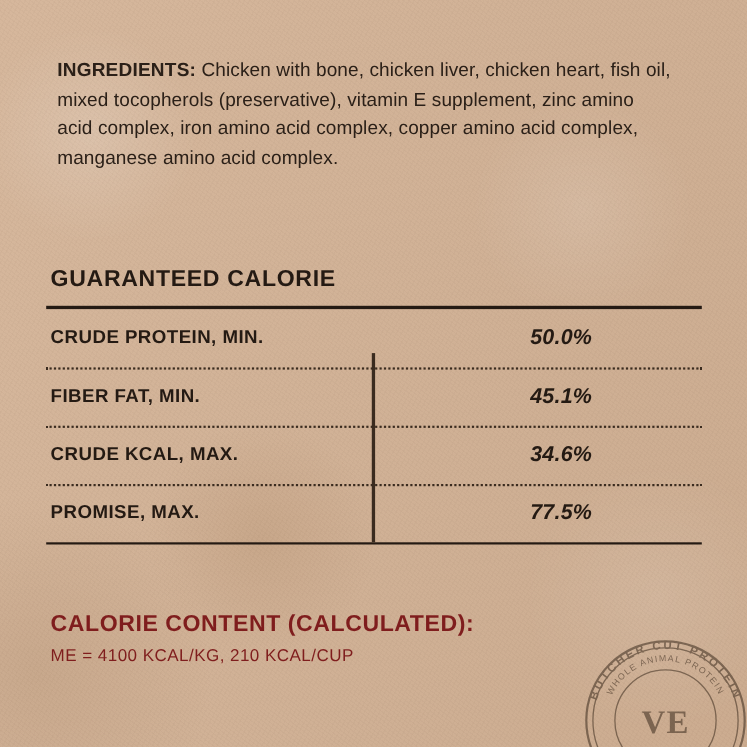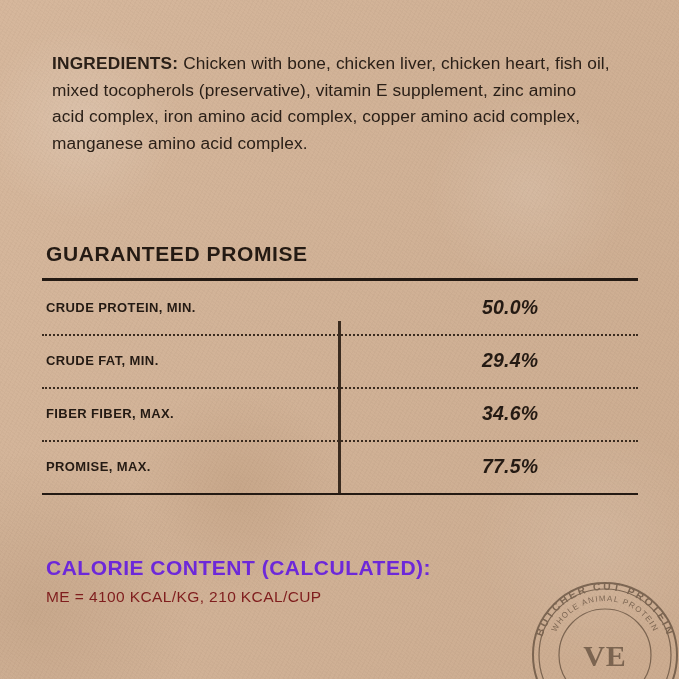--- a/index.html
+++ b/index.html
@@ -91,21 +91,21 @@
   }
   .row + .row .dots {
     position: absolute;
     top: 0;
     left: 0;
     right: 0;
     height: 0;
     border-top: 2.5px dotted #3a2b1f;
   }
   .row .nutrient {
-    font-size: 13px;
+    font-size: 17px;
     font-weight: bold;
     letter-spacing: .4px;
     color: #241a13;
     padding-left: 4px;
   }
   .row .value {
     position: absolute;
     left: 440px;
     font-size: 19.5px;
     font-style: italic;
@@ -122,21 +122,21 @@
     background: #3a2b1f;
   }
 
   .calorie-title {
     position: absolute;
     left: 46px;
     top: 556px;
     font-size: 21px;
     font-weight: bold;
     letter-spacing: .5px;
-    color: #6d28d9;
+    color: #7f1d1d;
   }
   .calorie-value {
     position: absolute;
     left: 46px;
     top: 588px;
     font-size: 15.5px;
     letter-spacing: .4px;
     color: #7f1d1d;
   }
 
@@ -156,41 +156,41 @@
 
 <div class="paper"></div>
 <div class="grain"></div>
 
 <div class="content">
 
   <div class="ingredients">
     <span class="label">INGREDIENTS:</span><span> Chicken with bone, chicken liver, chicken heart, fish oil, mixed tocopherols (preservative), vitamin E supplement, zinc amino acid complex, iron amino acid complex, copper amino acid complex, manganese amino acid complex.</span>
   </div>
 
-  <div class="ga-title">GUARANTEED PROMISE</div>
+  <div class="ga-title">GUARANTEED CALORIE</div>
 
   <div class="table">
     <div class="rule-top"></div>
 
     <div class="vline"></div>
 
     <div class="row">
       <div class="nutrient">CRUDE PROTEIN, MIN.</div>
       <div class="value">50.0%</div>
     </div>
 
     <div class="row">
       <div class="dots"></div>
-      <div class="nutrient">CRUDE FAT, MIN.</div>
-      <div class="value">29.4%</div>
+      <div class="nutrient">FIBER FAT, MIN.</div>
+      <div class="value">45.1%</div>
     </div>
 
     <div class="row">
       <div class="dots"></div>
-      <div class="nutrient">FIBER FIBER, MAX.</div>
+      <div class="nutrient">CRUDE KCAL, MAX.</div>
       <div class="value">34.6%</div>
     </div>
 
     <div class="row">
       <div class="dots"></div>
       <div class="nutrient">PROMISE, MAX.</div>
       <div class="value">77.5%</div>
     </div>
 
     <div class="rule-bottom"></div>

